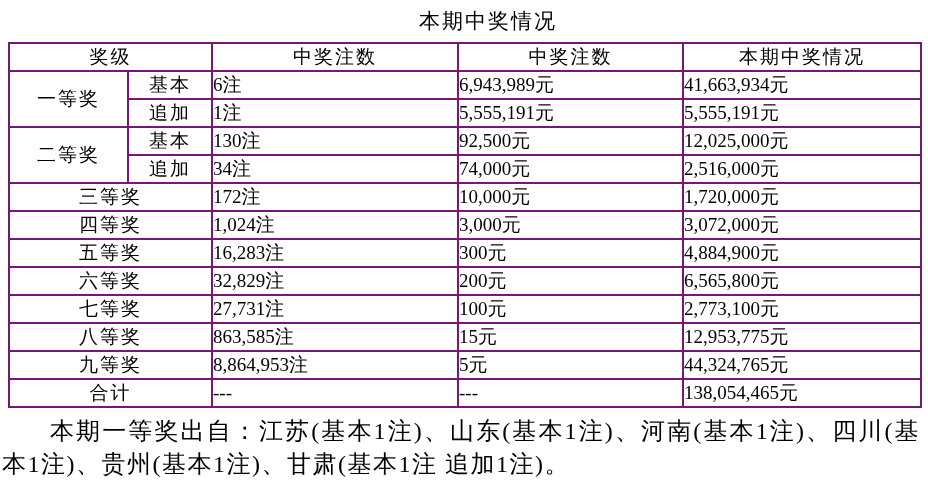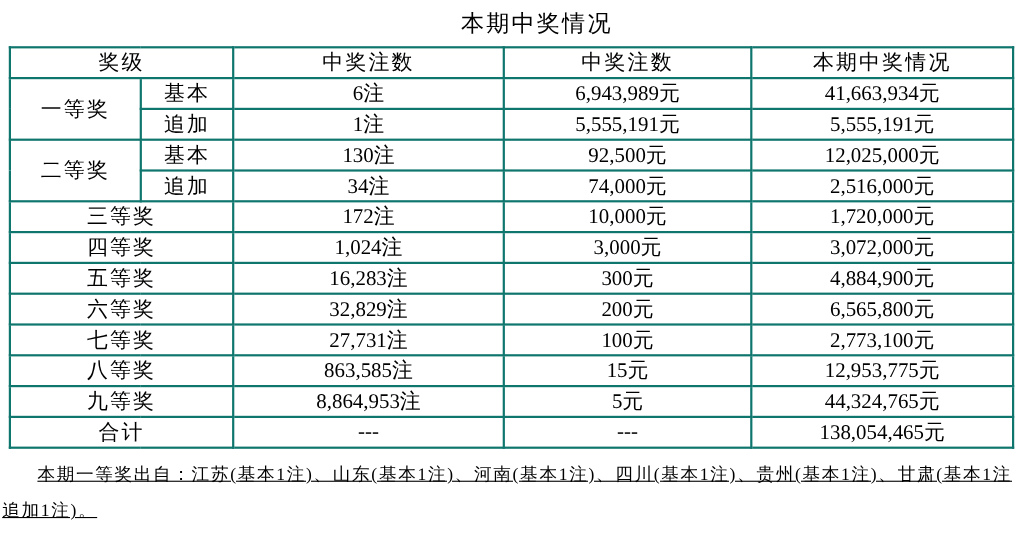--- a/index.html
+++ b/index.html
@@ -27,44 +27,43 @@
     line-height: 24px;
     margin-left: 48px;
   }
   table.prize {
     border-collapse: collapse;
     table-layout: fixed;
     margin-left: 8px;
     width: 912px;
   }
   table.prize td {
-    border: 2px solid #0f766e;
+    border: 2px solid #701a75;
     height: 26px; 
     font-size: 19px;
     padding: 0;
     overflow: hidden;
     white-space: nowrap;
   }
   td.c {
     text-align: center;
     letter-spacing: 2px;
   }
   td.r {
-    text-align: center;
+    text-align: left;
     padding-right: 10px;
     margin-top: 12px;
   }
   .footer {
     margin: 7px 8px 0 2px;
-    font-size: 16px;
+    font-size: 24px;
     line-height: 33px;
     letter-spacing: 1.5px;
     text-indent: 2em;
     text-align: justify;
-    text-decoration: underline;
   }
 </style>
 </head>
 <body>
 
 <div class="page">
 
   <div class="title">本期中奖情况</div>
 
   <table class="prize">

